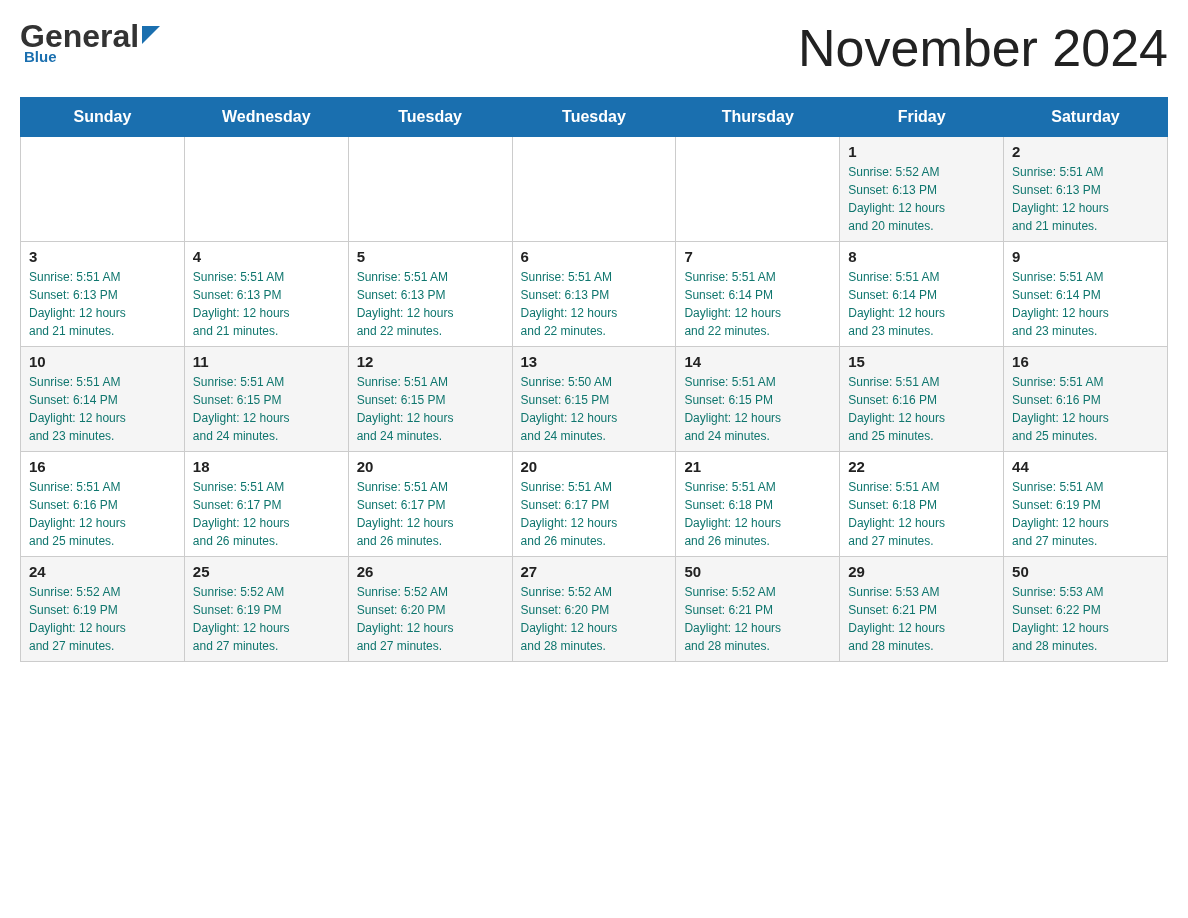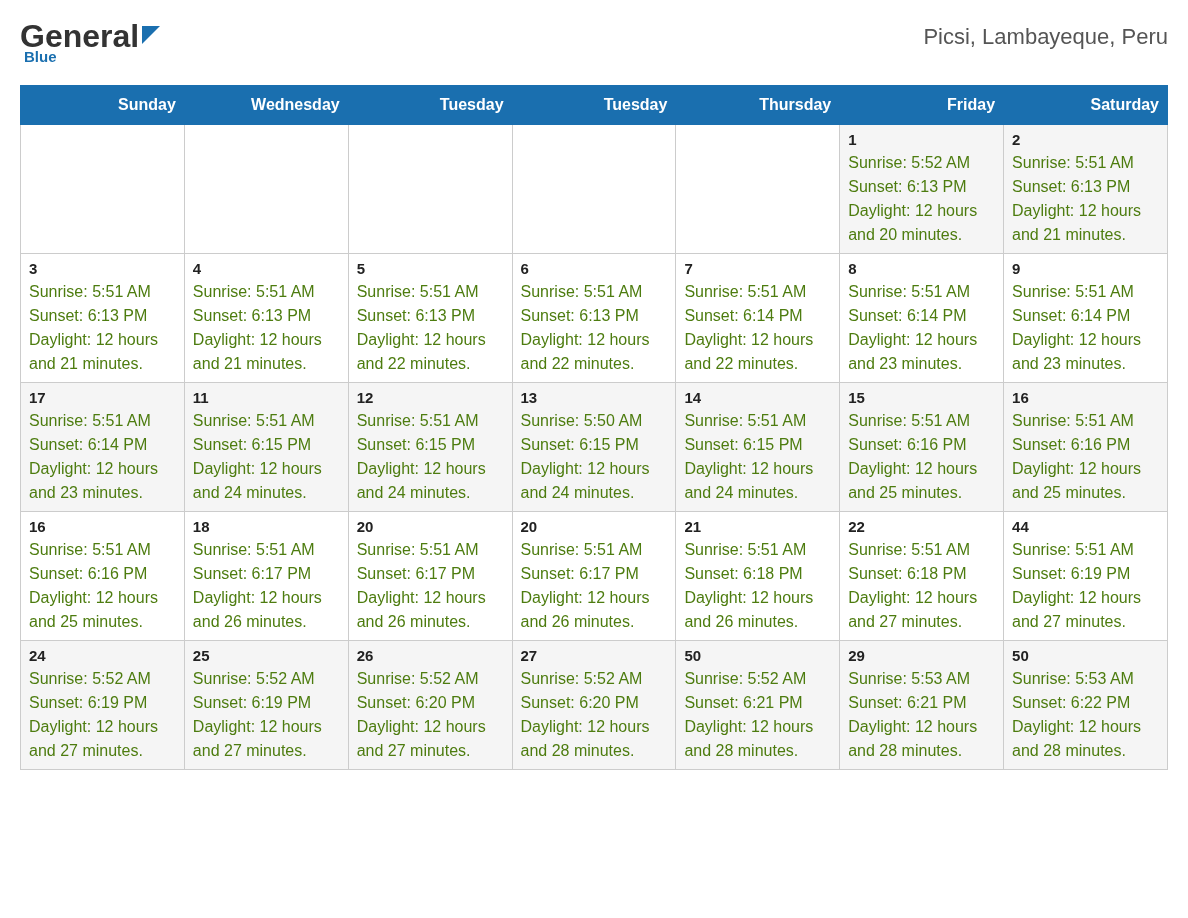--- a/index.html
+++ b/index.html
@@ -52,21 +52,21 @@
       width: 100%;
       border-collapse: collapse;
       border: 1px solid #aaa;
     }
     .calendar-table th {
       background-color: #1a6faf;
       color: #fff;
       font-size: 16px;
       font-weight: bold;
       padding: 10px 8px;
-      text-align: right;
+      text-align: center;
       border: 1px solid #1a6faf;
     }
     .calendar-table td {
       vertical-align: top;
       padding: 6px 8px;
       border: 1px solid #ccc;
       width: 14.28%;
       min-height: 100px;
       font-size: 12px;
       color: #333;
@@ -79,22 +79,22 @@
       background: #fff;
     }
     .day-number {
       font-size: 15px;
       font-weight: bold;
       color: #222;
       display: block;
       margin-bottom: 3px;
     }
     .day-info {
-      font-size: 16px;
-      color: #4d7c0f;
+      font-size: 12px;
+      color: #0f766e;
       line-height: 1.5;
     }
     .empty-cell {
       background: #fff !important;
     }
     .row-odd td { background: #f5f5f5; }
     .row-even td { background: #fff; }
   </style>
 </head>
 <body>
@@ -105,21 +105,21 @@
       <span class="logo-general">General</span>
       <span style="display:inline-block; margin-left:3px; margin-top:2px;">
         <svg width="18" height="18" viewBox="0 0 18 18">
             <polygon points="0,0 18,0 0,18" fill="#1a6faf"></polygon>
           </svg>
       </span>
     </div>
     <div class="logo-blue">Blue</div>
   </div>
   <div class="title-section">
-    <div class="location-title">Picsi, Lambayeque, Peru</div>
+    <div class="month-title">November 2024</div>
   </div>
 </div>
 
 <table class="calendar-table">
   <thead>
     <tr>
       <th>Sunday</th>
       <th>Wednesday</th>
       <th>Tuesday</th>
       <th>Tuesday</th>
@@ -169,21 +169,21 @@
           <span class="day-number">8</span>
           <div class="day-info">Sunrise: 5:51 AM<br>Sunset: 6:14 PM<br>Daylight: 12 hours<br>and 23 minutes.</div>
         </td>
         <td>
           <span class="day-number">9</span>
           <div class="day-info">Sunrise: 5:51 AM<br>Sunset: 6:14 PM<br>Daylight: 12 hours<br>and 23 minutes.</div>
         </td>
       </tr>
       <tr class="row-even">
         <td>
-          <span class="day-number">17</span>
+          <span class="day-number">10</span>
           <div class="day-info">Sunrise: 5:51 AM<br>Sunset: 6:14 PM<br>Daylight: 12 hours<br>and 23 minutes.</div>
         </td>
         <td>
           <span class="day-number">11</span>
           <div class="day-info">Sunrise: 5:51 AM<br>Sunset: 6:15 PM<br>Daylight: 12 hours<br>and 24 minutes.</div>
         </td>
         <td>
           <span class="day-number">12</span>
           <div class="day-info">Sunrise: 5:51 AM<br>Sunset: 6:15 PM<br>Daylight: 12 hours<br>and 24 minutes.</div>
         </td>

